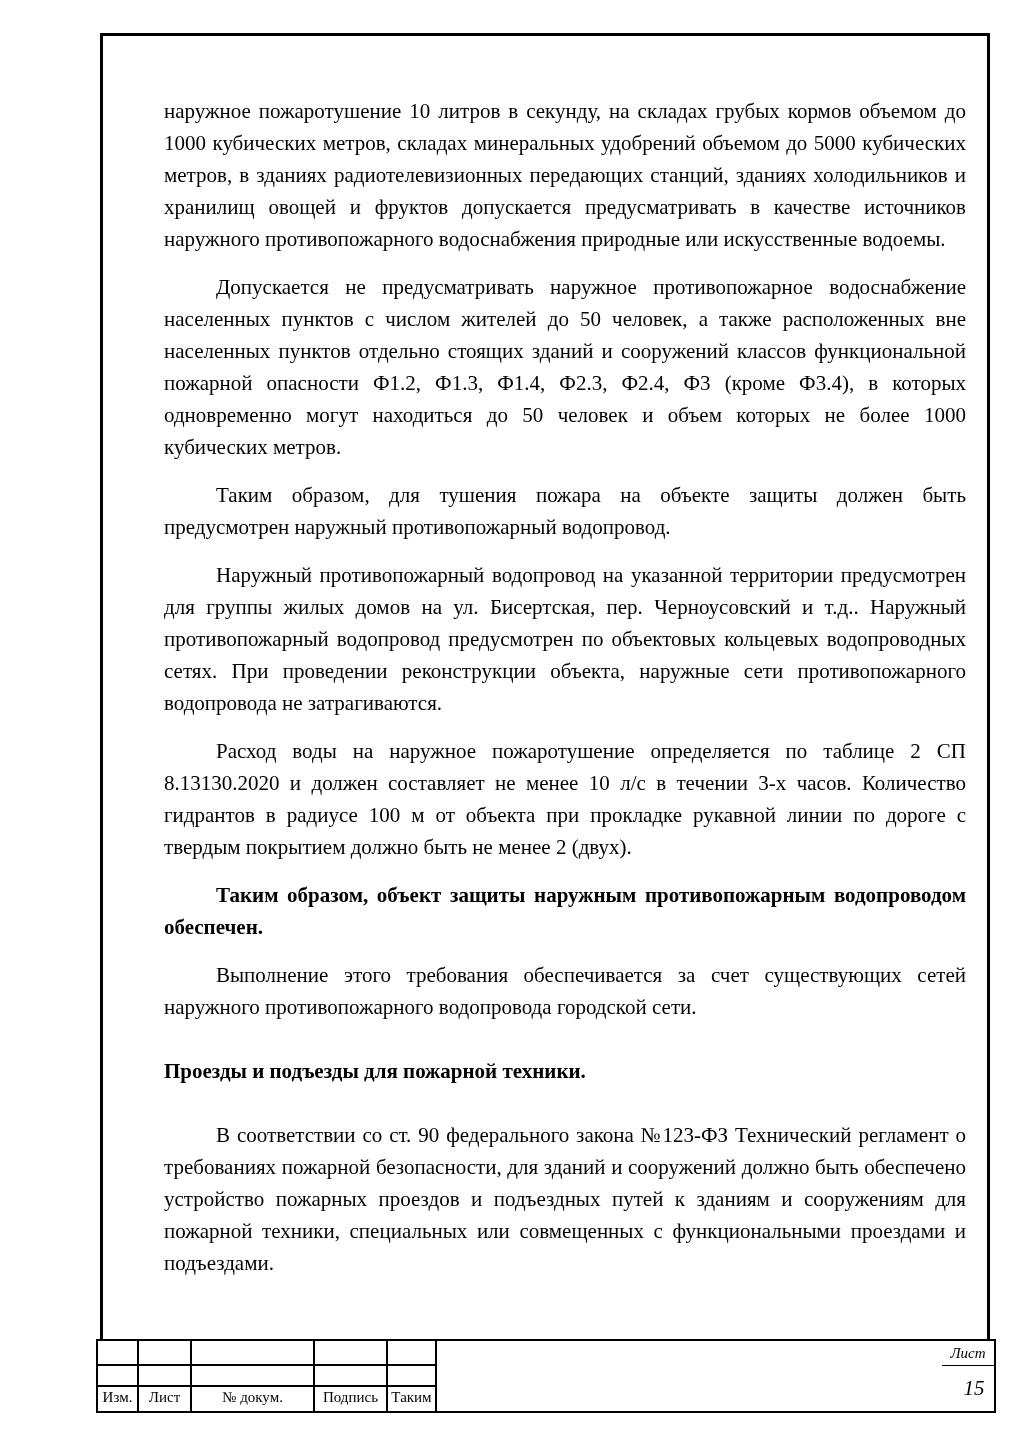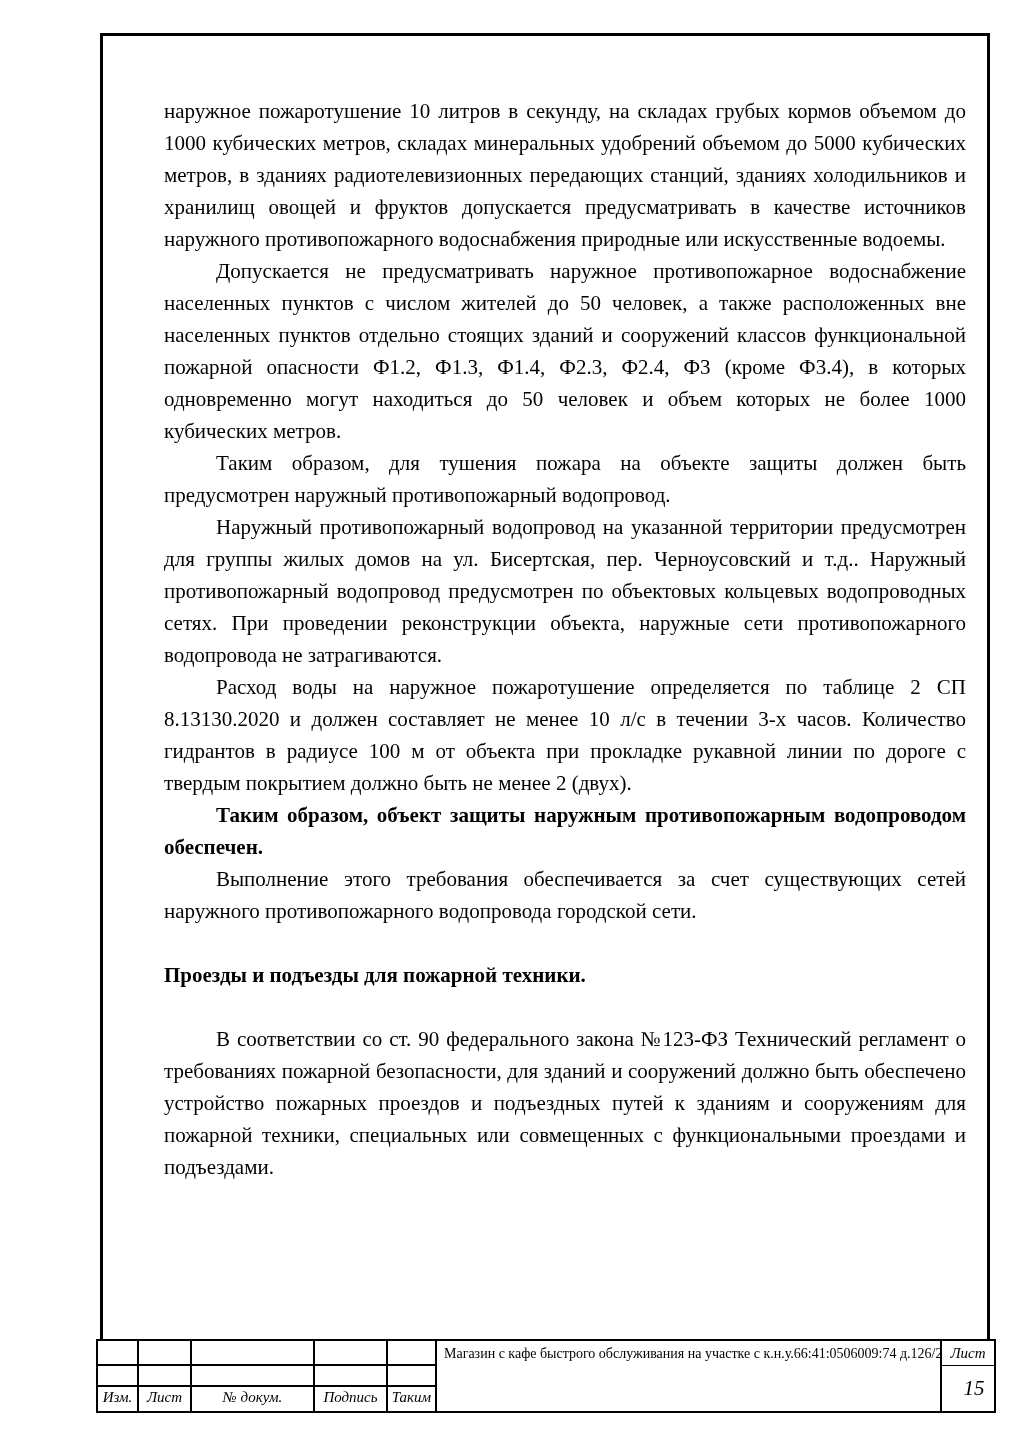--- a/index.html
+++ b/index.html
@@ -28,21 +28,21 @@
   .doc-content {
     position: absolute;
     left: 164px;
     top: 95px;
     width: 802px;
     font-size: 21px;
     line-height: 32px;
     text-align: justify;
   }
   .doc-content p { margin: 0; }
-  .doc-content p.indent { text-indent: 52px; }
+  .doc-content p.indent { text-indent: 52px; margin-top: 16px; }
   .doc-content p.bold { font-weight: bold; }
   .doc-content h2.heading {
     font-size: 21px;
     line-height: 32px;
     font-weight: bold;
     text-align: left;
     margin: 32px 0;
   }
 
   
@@ -62,21 +62,20 @@
   .tb-cell { box-sizing: border-box; overflow: hidden; }
   .bR { border-right: 2px solid #000; }
   .bB { border-bottom: 2px solid #000; }
   .bB1 { border-bottom: 1px solid #000; }
 
   .c1 { grid-column: 1; } .c2 { grid-column: 2; } .c3 { grid-column: 3; }
   .c4 { grid-column: 4; } .c5 { grid-column: 5; }
   .r1 { grid-row: 1; } .r2 { grid-row: 2; } .r3 { grid-row: 3; }
 
   .tb-label {
-    font-style: italic;
     font-size: 15px;
     display: flex;
     align-items: center;
     justify-content: center;
     padding-bottom: 4px;
   }
   .tb-title {
     grid-column: 6;
     grid-row: 1 / 4;
     border-right: 2px solid #000;
@@ -135,17 +134,16 @@
   <div class="tb-cell c3 r2 bR bB"></div>
   <div class="tb-cell c4 r2 bR bB"></div>
   <div class="tb-cell c5 r2 bR bB"></div>
 
   <div class="tb-cell c1 r3 bR tb-label">Изм.</div>
   <div class="tb-cell c2 r3 bR tb-label">Лист</div>
   <div class="tb-cell c3 r3 bR tb-label">№ докум.</div>
   <div class="tb-cell c4 r3 bR tb-label">Подпись</div>
   <div class="tb-cell c5 r3 bR tb-label">Таким</div>
 
-  <div class="tb-cell tb-title">Магазин с кафе быстрого обслуживания на участке с к.н.у.66:41:0506009:74 д.126/2</div>
 
   <div class="tb-cell tb-sheet-label bB1">Лист</div>
   <div class="tb-cell tb-sheet-number">15</div>
 </div>
 
 </body></html>

